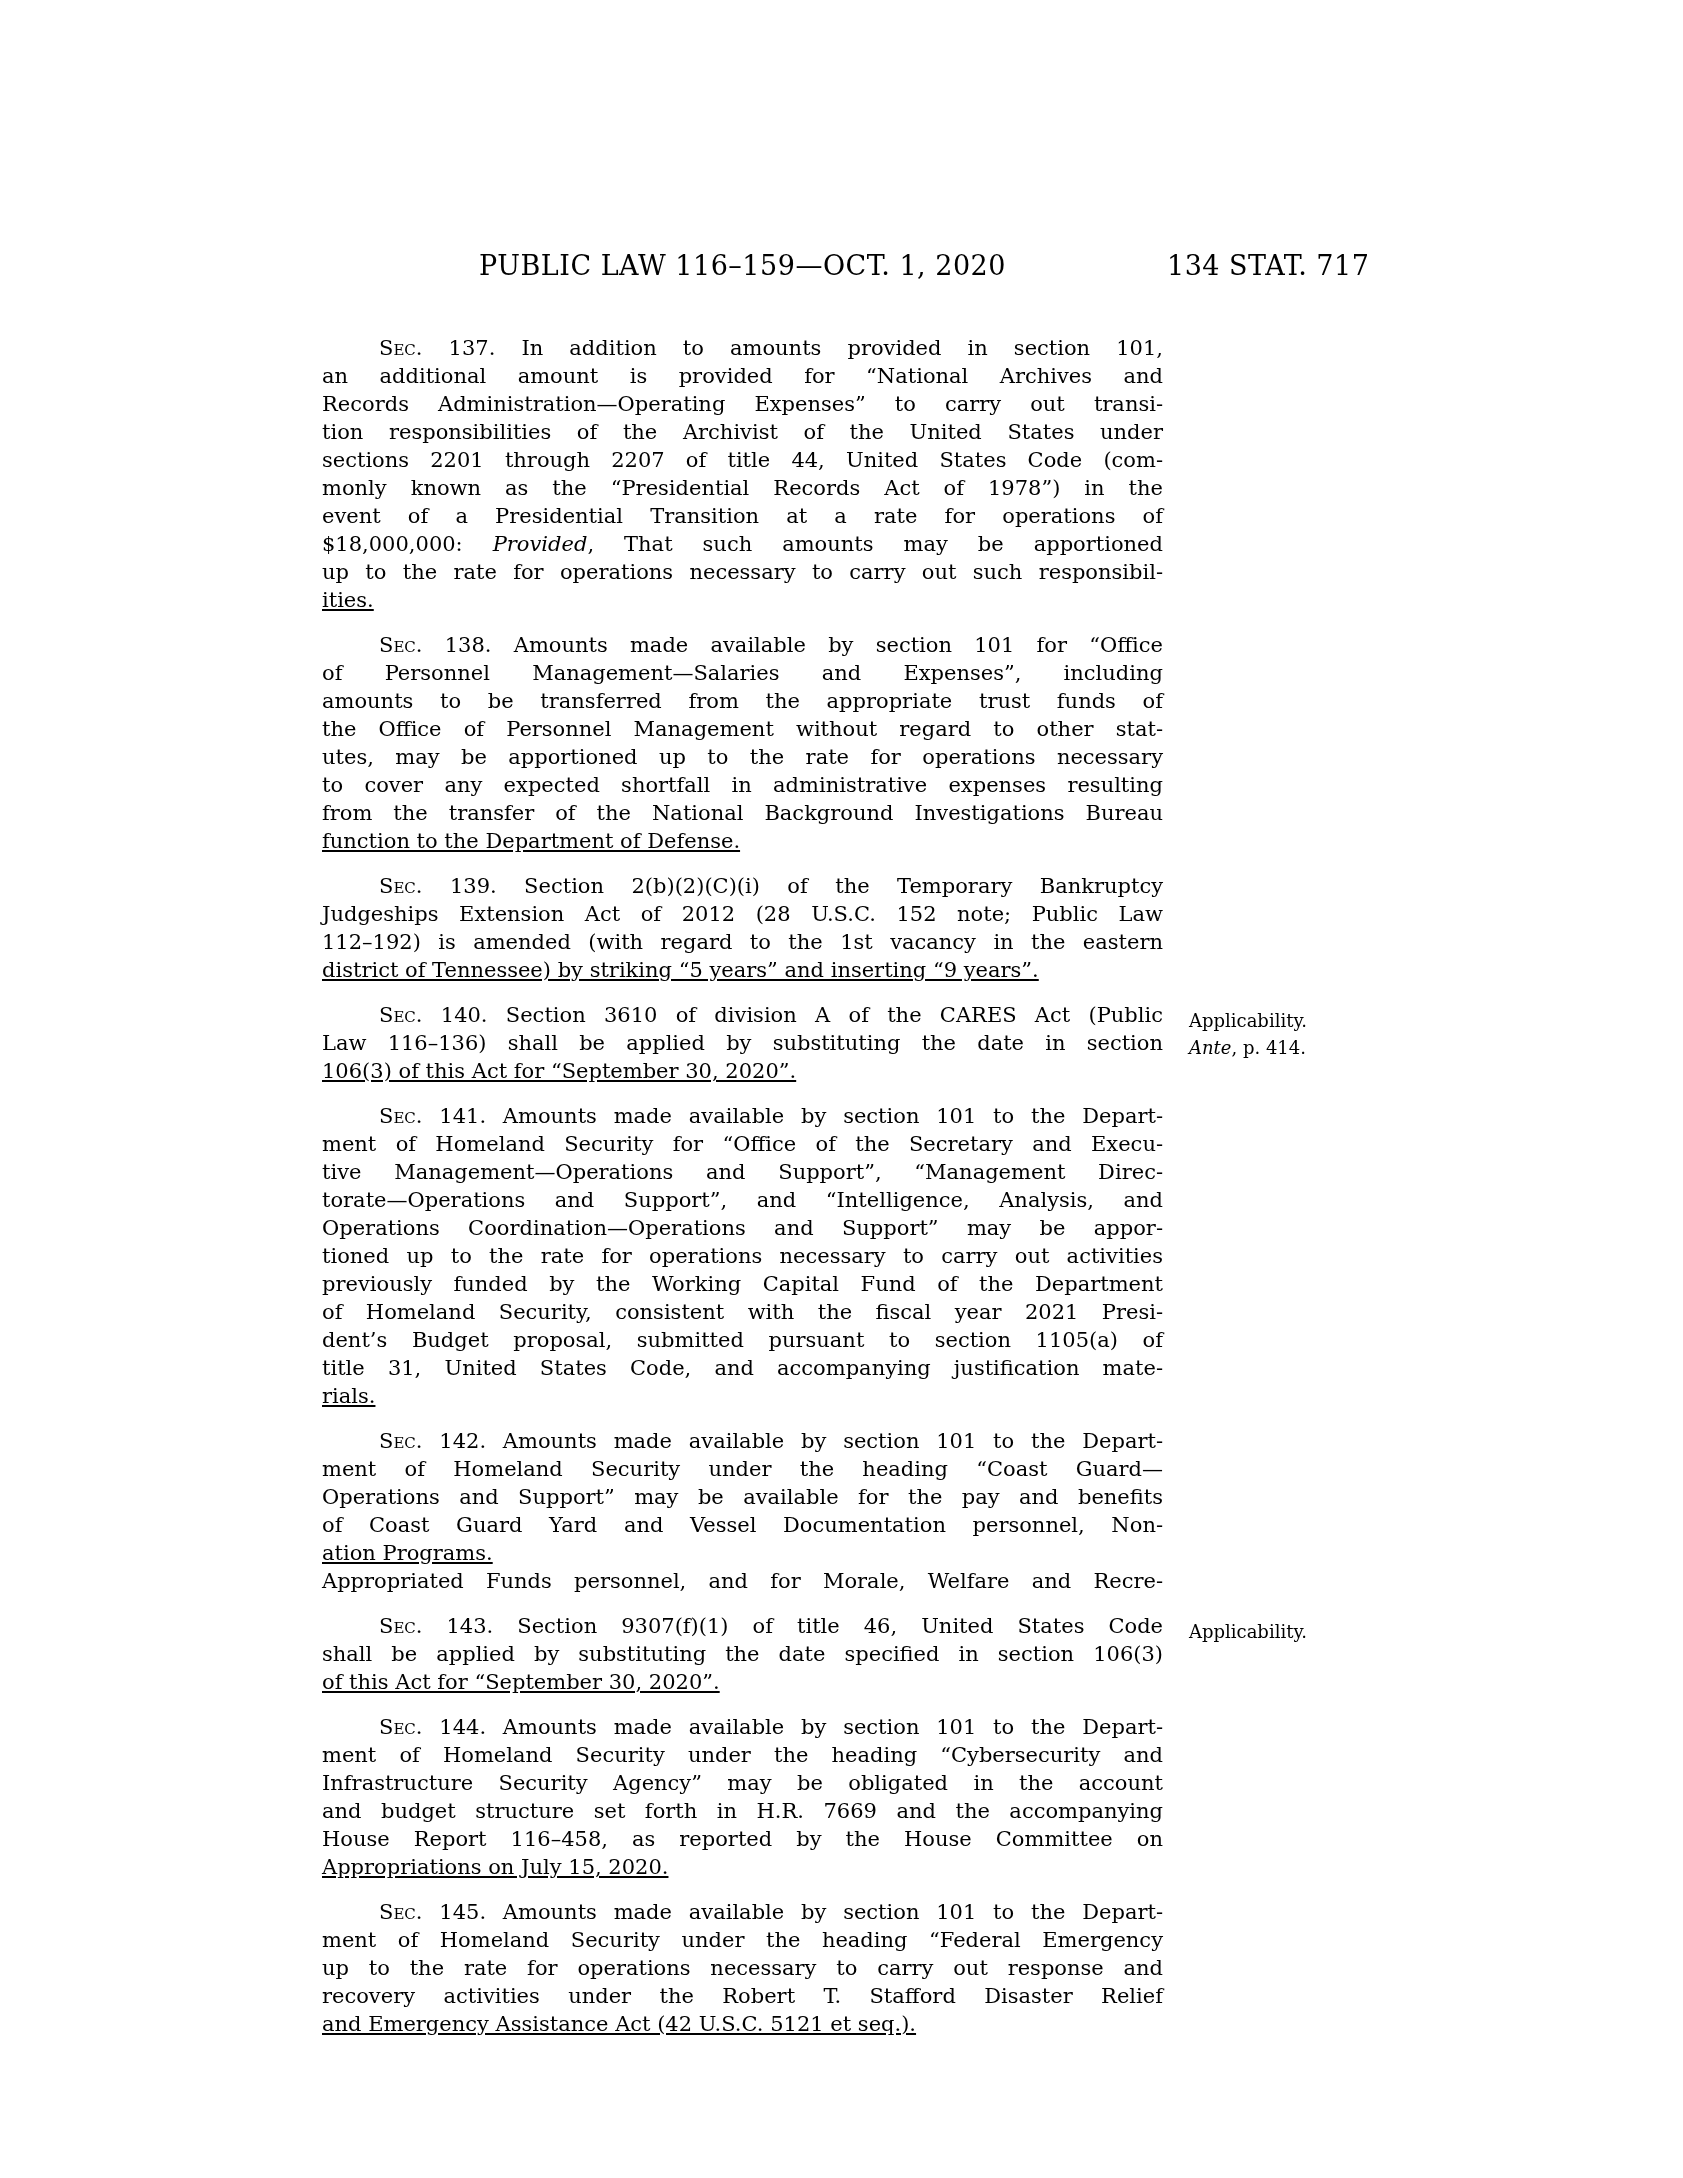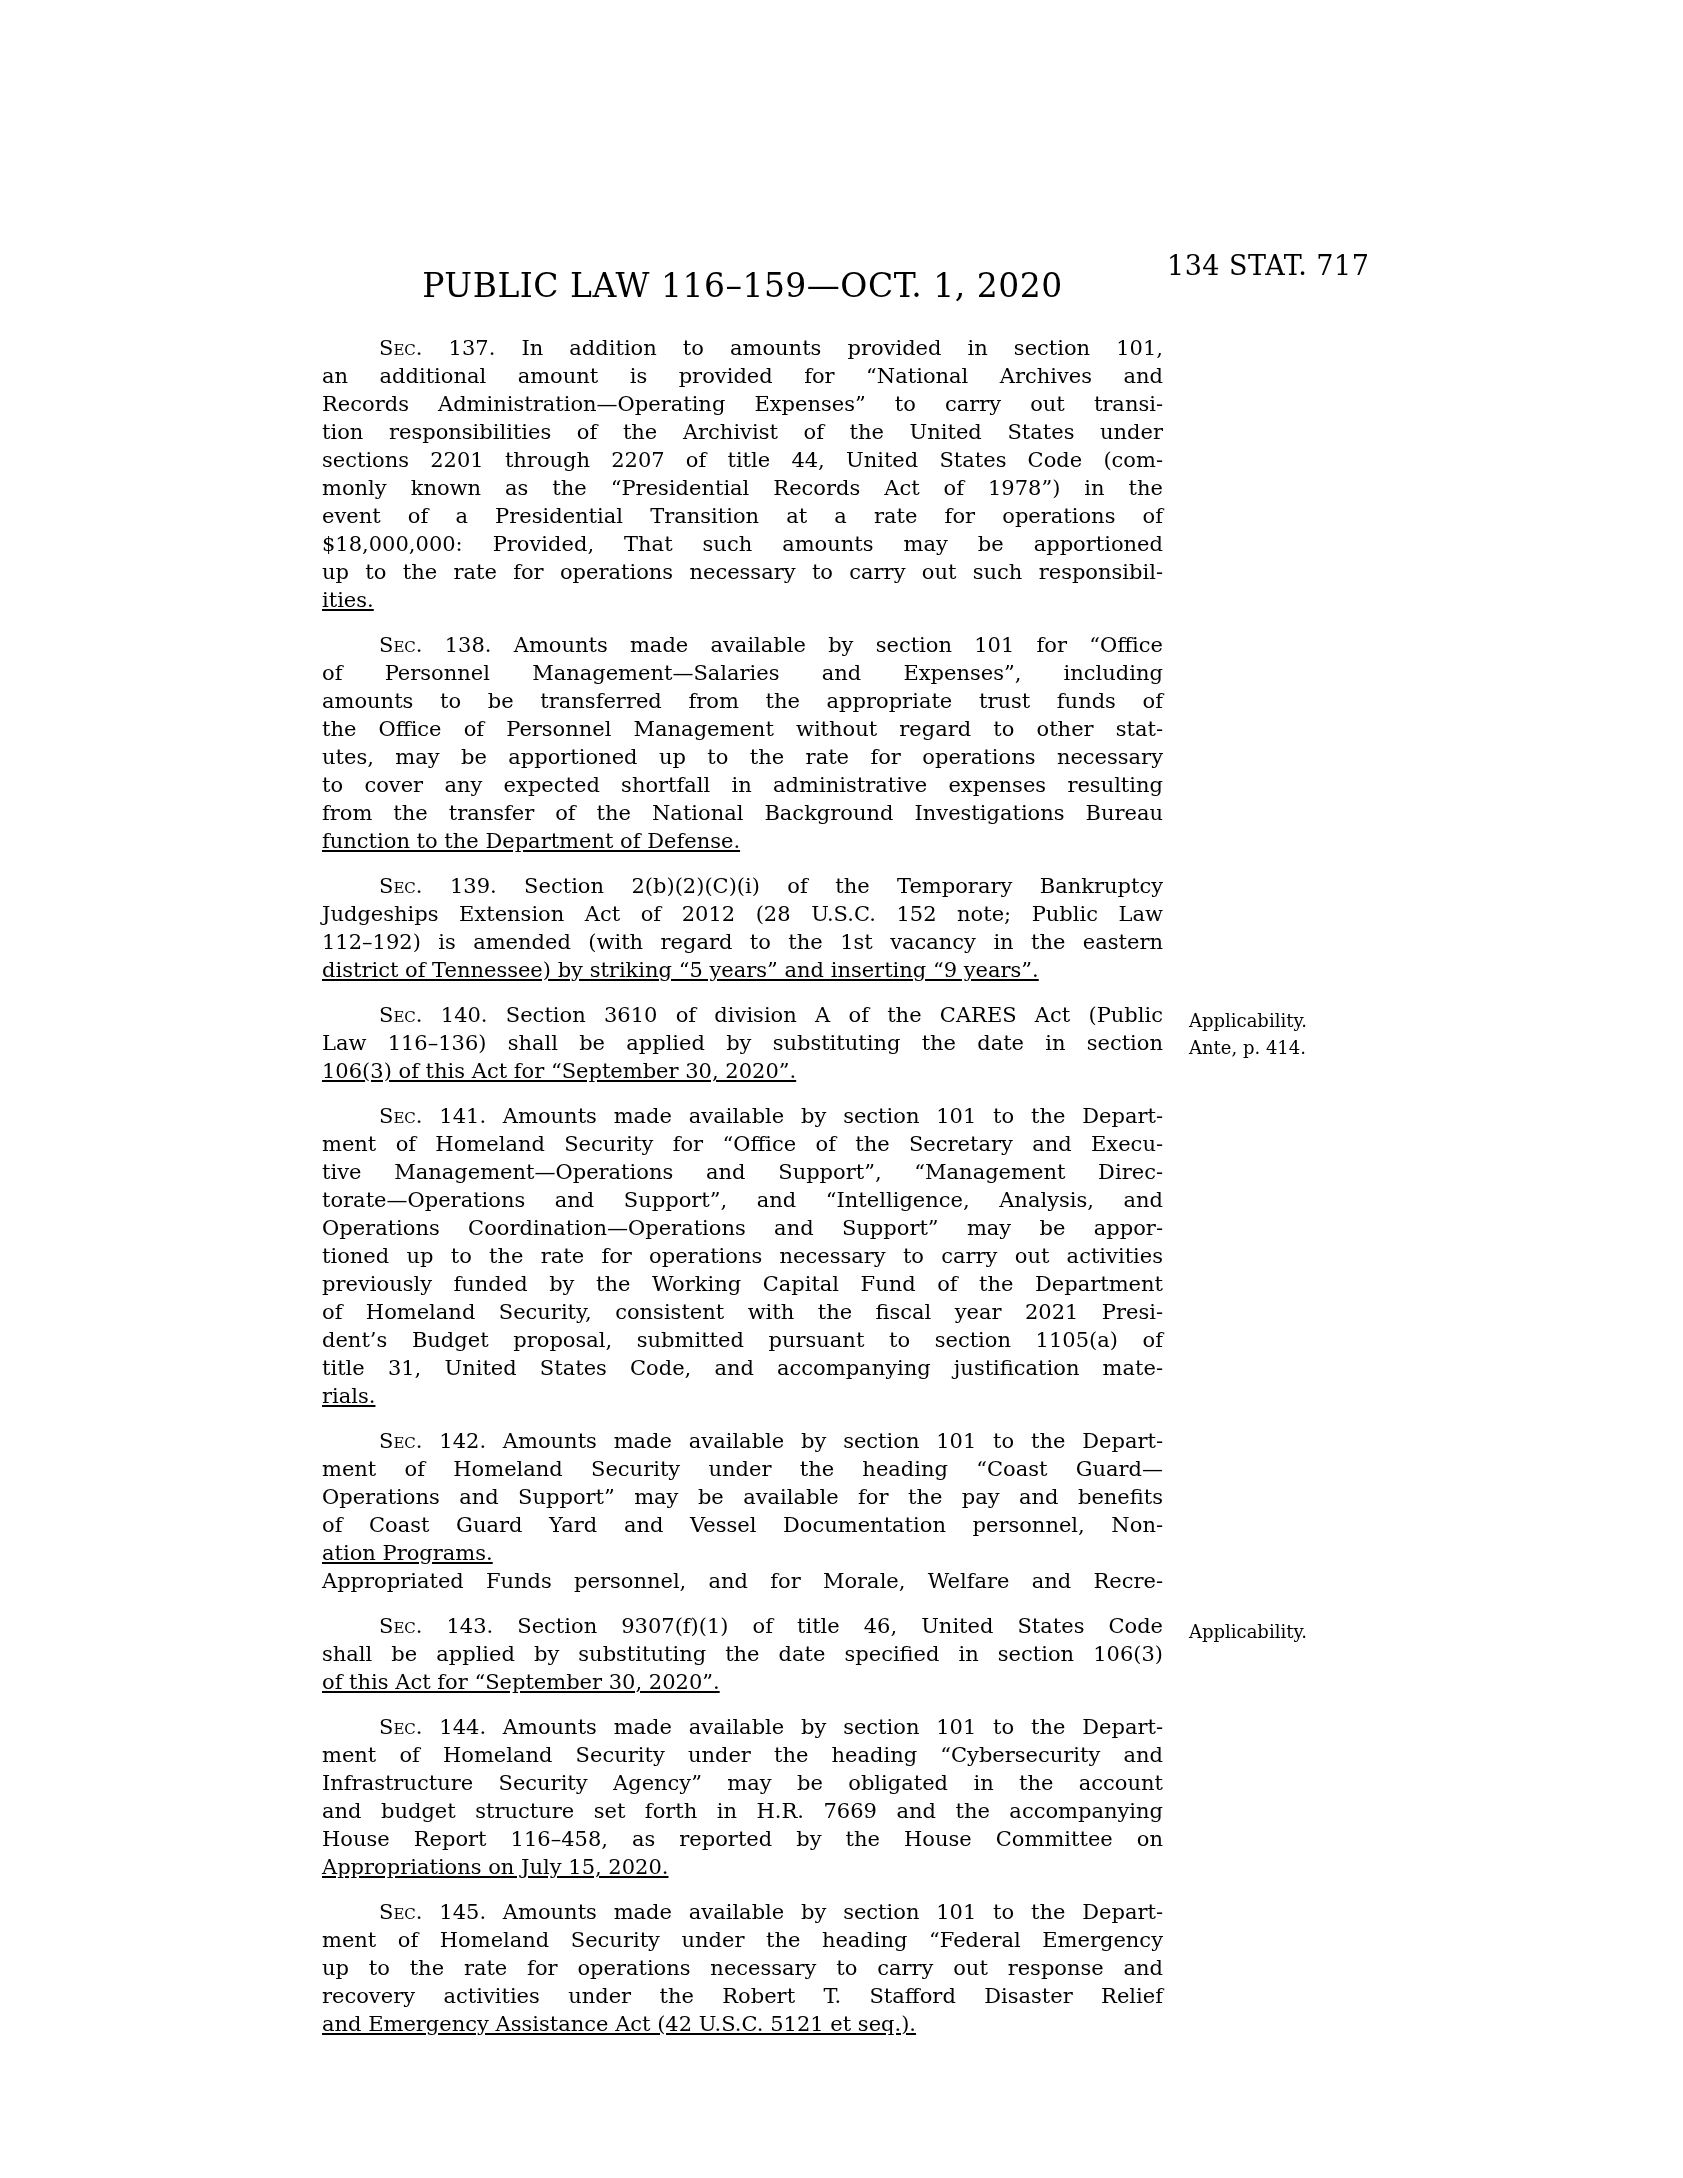--- a/index.html
+++ b/index.html
@@ -16,25 +16,24 @@
   .header {
     position: absolute;
     left: 305px;
     top: 249px;
     width: 875px;
     height: 34px;
   }
   .header-title {
     display: block;
     text-align: center;
-    font-size: 33px;
+    font-size: 27px;
     line-height: 34px;
     letter-spacing: 0.5px;
     white-space: nowrap;
-    margin-top: 20px;
   }
   .header-stat {
     position: absolute;
     left: 862px;
     top: 0;
     font-size: 27px;
     line-height: 34px;
     letter-spacing: 0.5px;
     white-space: nowrap;
     text-align: center;
@@ -49,21 +48,21 @@
   .paragraph { position: relative; margin: 17px; }
   .line {
     line-height: 28px;
     text-align: justify;
     text-align-last: justify;
     -moz-text-align-last: justify;
   }
   .line.first { text-indent: 57px; }
   .line.last  { text-align-last: left; text-decoration: underline; -moz-text-align-last: left; }
   .sc { font-variant: small-caps; }
-  .it { }
+  .it { font-style: italic; }
   .n  { font-style: normal; }
   .sidenote {
     position: absolute;
     left: calc(100% + 26px);
     top: 6px;
     width: 248px;
     font-size: 18px;
     line-height: 27px;
   }
   .sidenote-line { text-align: right; text-align-last: left; white-space: nowrap; }

